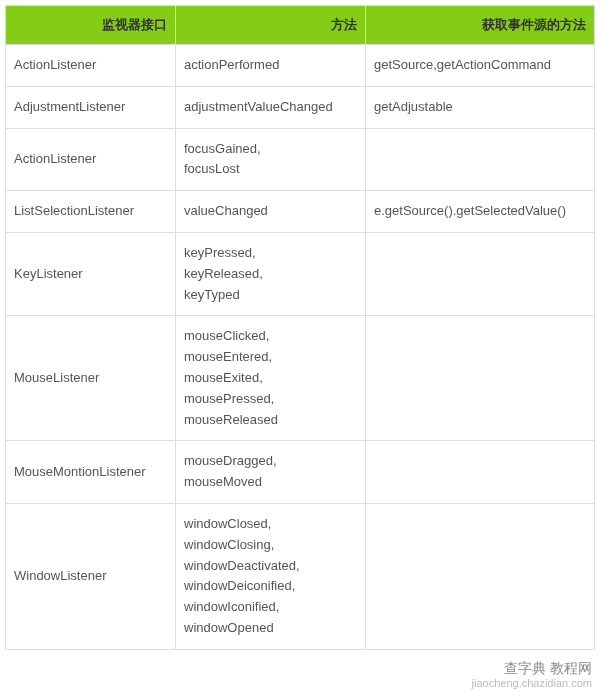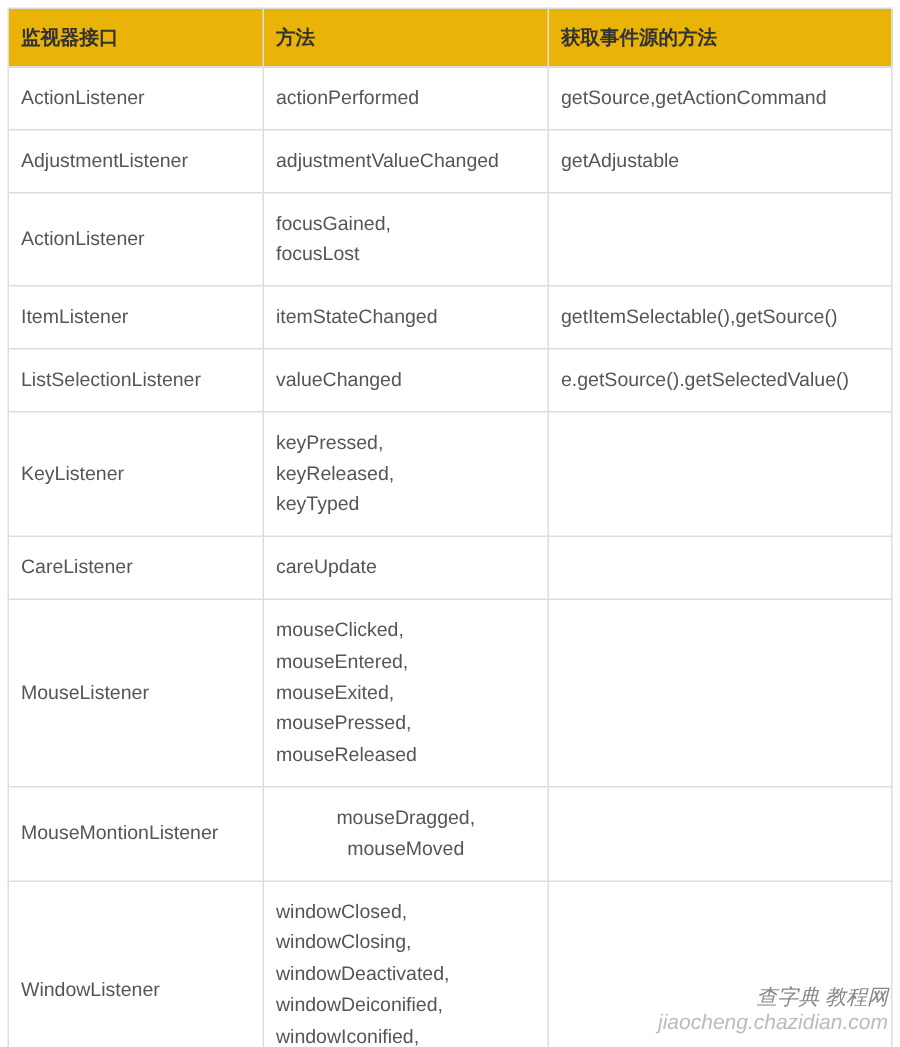--- a/index.html
+++ b/index.html
@@ -16,26 +16,26 @@
       height: 698px;
       position: relative;
       padding: 5px;
     }
     table {
       border-collapse: collapse;
       width: 100%;
       border: 1px solid #ddd;
     }
     th {
-      background: #eab308;
+      background: #84cc16;
       color: #333;
       font-weight: bold;
       padding: 10px 8px;
       border: 1px solid #ddd;
-      text-align: left;
+      text-align: right;
       font-size: 13px;
     }
     td {
       padding: 10px 8px;
       border: 1px solid #ddd;
       color: #555;
       font-size: 13px;
       line-height: 1.6;
       vertical-align: middle;
     }
@@ -47,28 +47,27 @@
       width: 190px;
     }
     .watermark {
       position: absolute;
       bottom: 8px;
       right: 8px;
       font-size: 11px;
       color: #aaa;
       line-height: 1.2;
       text-align: right;
-      font-style: italic;
     }
     .watermark .cn {
       font-size: 14px;
       color: #888;
     }
     .watermark .en {
-      font-size: 14px;
+      font-size: 11px;
       color: #bbb;
     }
   </style>
 </head>
 <body>
 
 <table>
   <thead>
     <tr>
       <th>监视器接口</th>
@@ -87,53 +86,43 @@
         <td style="white-space: pre-line;">adjustmentValueChanged</td>
         <td>getAdjustable</td>
       </tr>
       <tr>
         <td>ActionListener</td>
         <td style="white-space: pre-line;">focusGained,
 focusLost</td>
         <td></td>
       </tr>
       <tr>
-        <td>ItemListener</td>
-        <td style="white-space: pre-line;">itemStateChanged</td>
-        <td>getItemSelectable(),getSource()</td>
-      </tr>
-      <tr>
         <td>ListSelectionListener</td>
         <td style="white-space: pre-line;">valueChanged</td>
         <td>e.getSource().getSelectedValue()</td>
       </tr>
       <tr>
         <td>KeyListener</td>
         <td style="white-space: pre-line;">keyPressed,
 keyReleased,
 keyTyped</td>
-        <td></td>
-      </tr>
-      <tr>
-        <td>CareListener</td>
-        <td style="white-space: pre-line;">careUpdate</td>
         <td></td>
       </tr>
       <tr>
         <td>MouseListener</td>
         <td style="white-space: pre-line;">mouseClicked,
 mouseEntered,
 mouseExited,
 mousePressed,
 mouseReleased</td>
         <td></td>
       </tr>
       <tr>
         <td>MouseMontionListener</td>
-        <td style="white-space: pre-line; text-align: center;">mouseDragged,
+        <td style="white-space: pre-line;">mouseDragged,
 mouseMoved</td>
         <td></td>
       </tr>
       <tr>
         <td>WindowListener</td>
         <td style="white-space: pre-line;">windowClosed,
 windowClosing,
 windowDeactivated,
 windowDeiconified,
 windowIconified,

